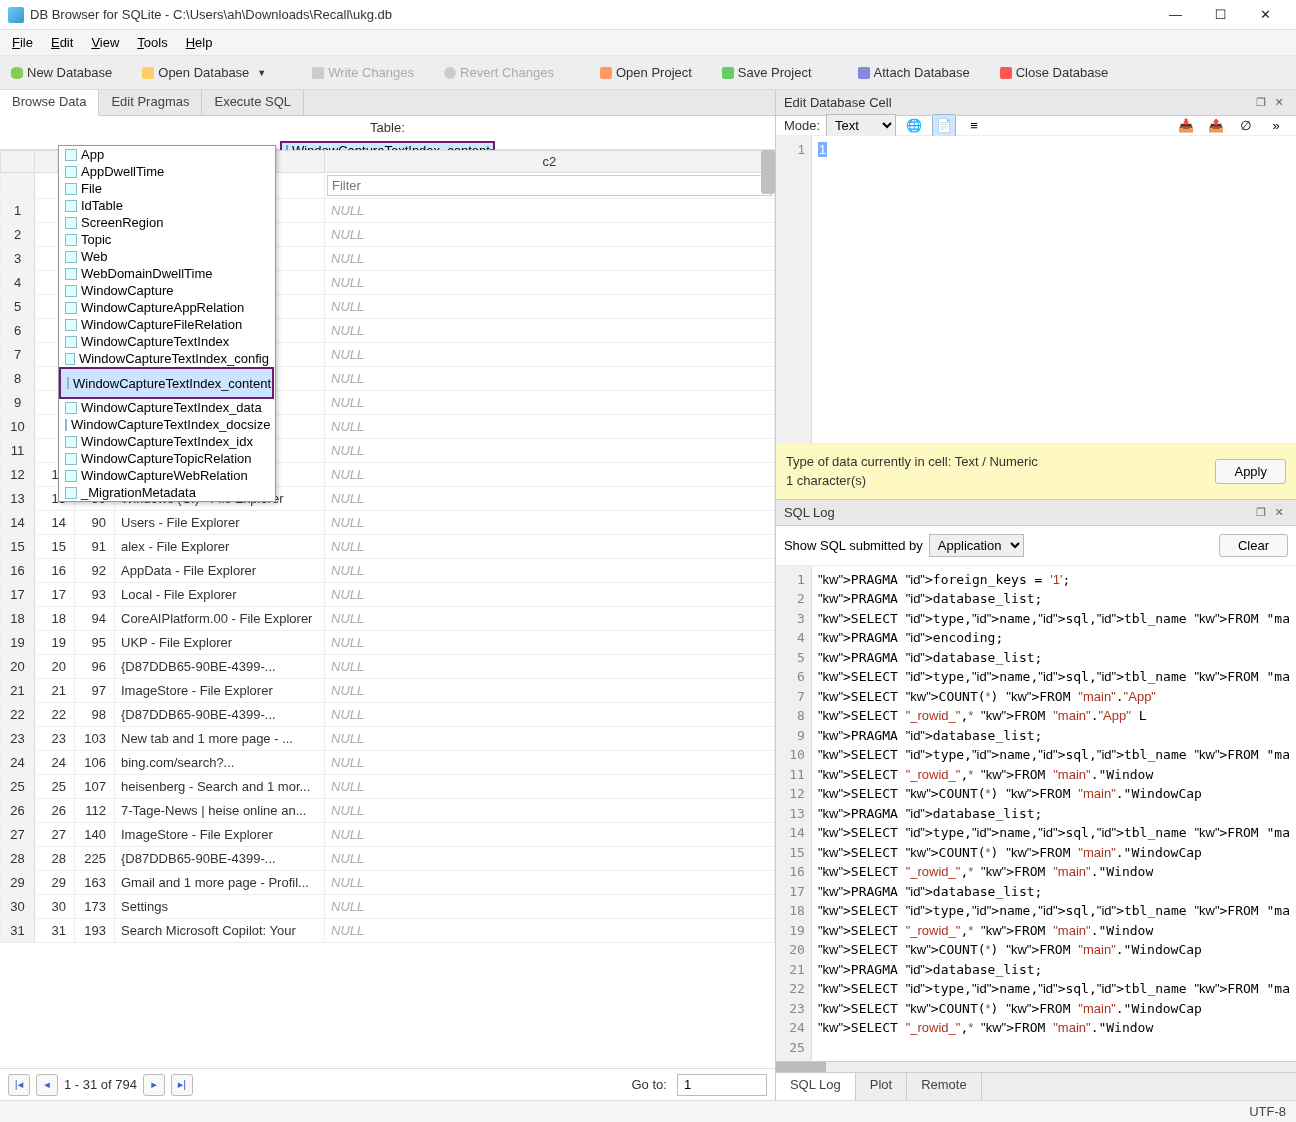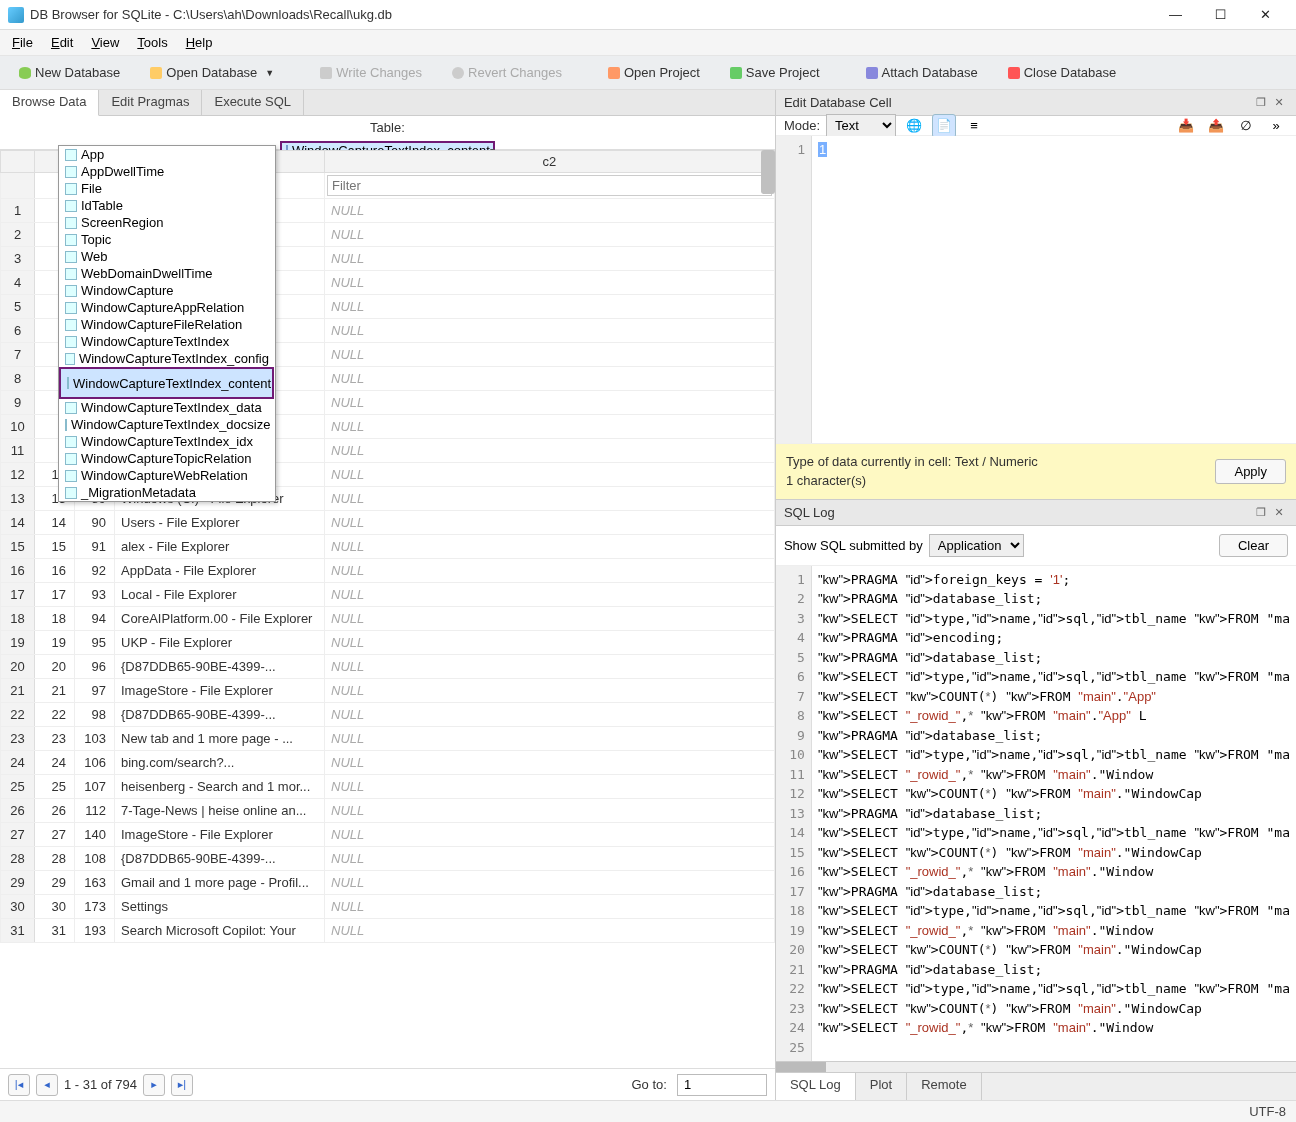--- a/index.html
+++ b/index.html
@@ -3,21 +3,21 @@
 <meta charset="utf-8">
 <style>
 * { box-sizing: border-box; margin: 0; padding: 0; font-family: "Segoe UI", Tahoma, sans-serif; font-size: 13px; }
 body { background: #f0f0f0; width: 1296px; height: 1122px; overflow: hidden; display: flex; flex-direction: column; }
 .titlebar { height: 30px; background: #fff; display: flex; align-items: center; padding: 0 8px; border-bottom: 1px solid #ddd; }
 .titlebar .ico { width: 16px; height: 16px; margin-right: 6px; background: linear-gradient(135deg,#6cf,#39c); border-radius:2px;}
 .titlebar .title { flex: 1; color: #333; }
 .titlebar .winbtn { width: 45px; height: 29px; display:flex; align-items:center; justify-content:center; color:#222; cursor:pointer;}
 .menubar { height: 26px; background: #f5f5f5; display: flex; align-items: center; padding: 0 4px; gap: 2px; border-bottom:1px solid #e5e5e5;}
 .menubar .mi { padding: 2px 8px; cursor:pointer; }
-.toolbar { height: 34px; background: #eceef0; display: flex; align-items: center; padding: 0 8px; gap: 8px; border-bottom:1px solid #ddd;}
+.toolbar { height: 34px; background: #eceef0; display: flex; align-items: center; padding: 0 0; gap: 8px; border-bottom:1px solid #ddd;}
 .toolbar .tbtn { padding: 3px 10px; border:1px solid transparent; border-radius:3px; display:flex; align-items:center; gap:4px; cursor:pointer; color:#333; }
 .toolbar .tbtn.disabled { color:#aaa; }
 .toolbar .sep { margin:0 4px;}
 .toolbar .ico { width:12px; height:12px; display:inline-block;}
 .ico.db { background:#8c5; border-radius:50% 50% 50% 50% / 30% 30% 30% 30%; }
 .ico.open { background:#fc6; border-radius:2px;}
 .ico.write{background:#ccc;border-radius:2px;}
 .ico.revert{background:#ccc;border-radius:50%;}
 .ico.proj{background:#f96;border-radius:2px;}
 .ico.save{background:#6c6;border-radius:2px;}
@@ -463,21 +463,21 @@
             <tr>
               <td class="rownum">27</td>
               <td class="num">27</td>
               <td class="num">140</td>
               <td>ImageStore - File Explorer</td>
               <td class="null">NULL</td>
             </tr>
             <tr>
               <td class="rownum">28</td>
               <td class="num">28</td>
-              <td class="num">108</td>
+              <td class="num">225</td>
               <td>{D87DDB65-90BE-4399-...</td>
               <td class="null">NULL</td>
             </tr>
             <tr>
               <td class="rownum">29</td>
               <td class="num">29</td>
               <td class="num">163</td>
               <td>Gmail and 1 more page - Profil...</td>
               <td class="null">NULL</td>
             </tr>

